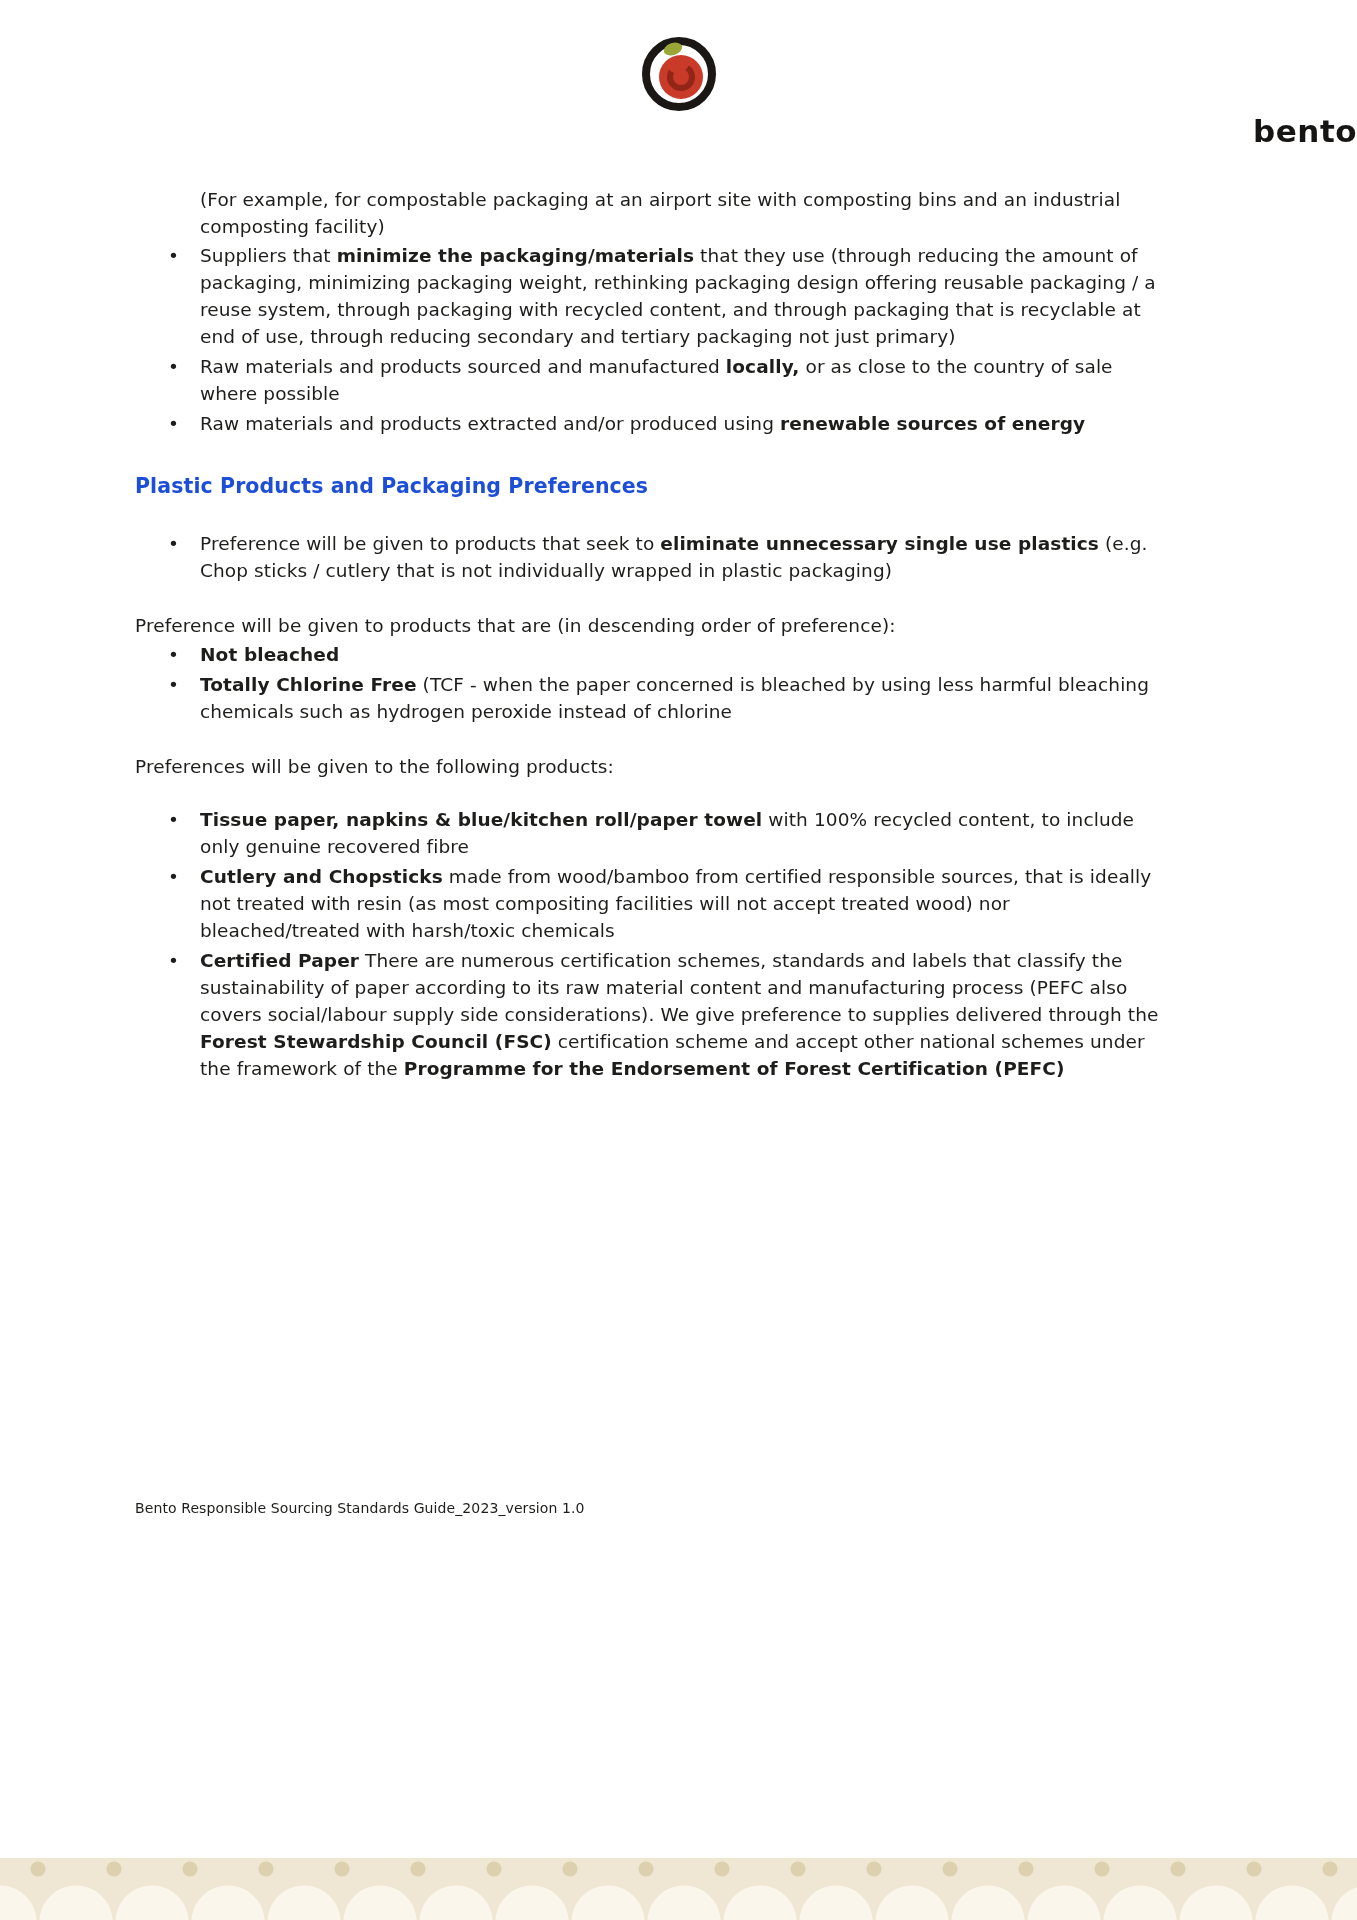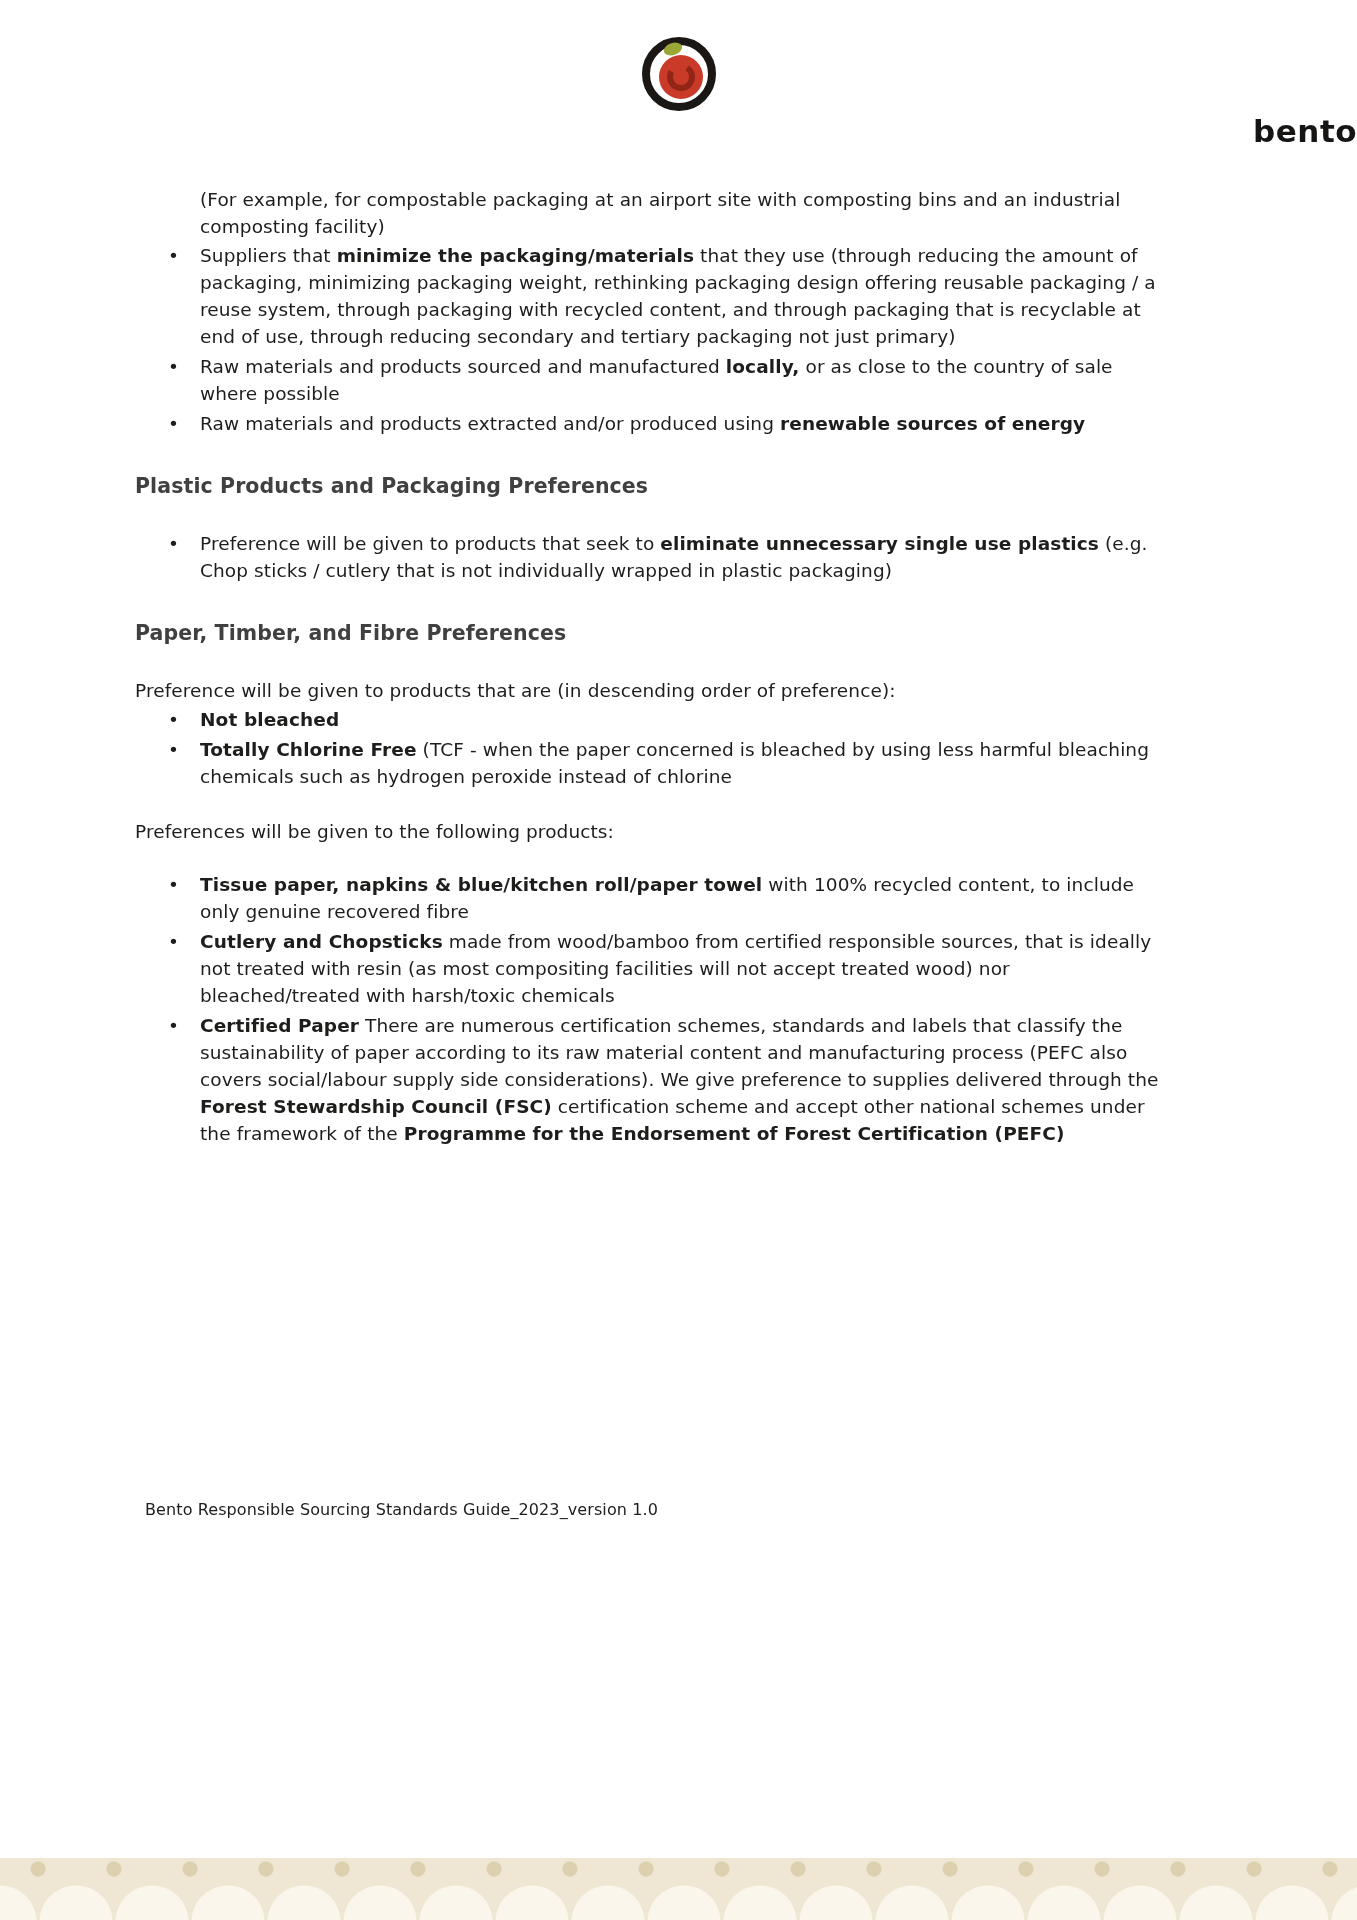--- a/index.html
+++ b/index.html
@@ -34,21 +34,21 @@
     font-size: 18.5px;
     line-height: 27px;
     letter-spacing: 0.1px;
   }
   .hang { margin: 4px 0 0 65px; }
   .para { margin: 28px 0 0 0; }
   .heading {
     font-size: 20.5px;
     font-weight: bold;
     margin: 36px 0 30px 0;
-    color: #404040;
+    color: #1d4ed8;
   }
   ul.bullets {
     list-style: none;
     margin: 2px 0 0 0;
     padding: 0;
   }
   ul.bullets:last-of-type { margin-top: 26px; }
   ul.bullets li {
     position: relative;
     padding-left: 65px;
@@ -58,22 +58,22 @@
     content: "\2022";
     position: absolute;
     left: 33px;
     top: 0;
   }
   b { font-weight: bold; }
 
   
   .footer {
     position: absolute;
-    left: 145px; top: 1500px;
-    font-size: 16px;
+    left: 135px; top: 1500px;
+    font-size: 14px;
     color: #1d1d1b;
     letter-spacing: 0.1px;
   }
 
   
   .deco {
     position: absolute;
     left: 0; bottom: 0;
     width: 100%; height: 62px;
     background-color: #efe7d3;
@@ -102,21 +102,20 @@
     <p class="hang"><span>(For example, for compostable packaging at an airport site with composting bins and an industrial composting facility)</span></p>
     <ul class="bullets">
       <li><span>Suppliers that </span><b>minimize the packaging/materials</b><span> that they use (through reducing the amount of packaging, minimizing packaging weight, rethinking packaging design offering reusable packaging / a reuse system, through packaging with recycled content, and through packaging that is recyclable at end of use, through reducing secondary and tertiary packaging not just primary)</span></li>
       <li><span>Raw materials and products sourced and manufactured </span><b>locally,</b><span> or as close to the country of sale where possible</span></li>
       <li><span>Raw materials and products extracted and/or produced using </span><b>renewable sources of energy</b></li>
     </ul>
     <h2 class="heading">Plastic Products and Packaging Preferences</h2>
     <ul class="bullets">
       <li><span>Preference will be given to products that seek to </span><b>eliminate unnecessary single use plastics</b><span> (e.g. Chop sticks / cutlery that is not individually wrapped in plastic packaging)</span></li>
     </ul>
-    <h2 class="heading">Paper, Timber, and Fibre Preferences</h2>
     <p class="para"><span>Preference will be given to products that are (in descending order of preference):</span></p>
     <ul class="bullets">
       <li><b>Not bleached</b></li>
       <li><b>Totally Chlorine Free</b><span> (TCF - when the paper concerned is bleached by using less harmful bleaching chemicals such as hydrogen peroxide instead of chlorine</span></li>
     </ul>
     <p class="para"><span>Preferences will be given to the following products:</span></p>
     <ul class="bullets">
       <li><b>Tissue paper, napkins &amp; blue/kitchen roll/paper towel</b><span> with 100% recycled content, to include only genuine recovered fibre</span></li>
       <li><b>Cutlery and Chopsticks</b><span> made from wood/bamboo from certified responsible sources, that is ideally not treated with resin (as most compositing facilities will not accept treated wood) nor bleached/treated with harsh/toxic chemicals</span></li>
       <li><b>Certified Paper</b><span> There are numerous certification schemes, standards and labels that classify the sustainability of paper according to its raw material content and manufacturing process (PEFC also covers social/labour supply side considerations). We give preference to supplies delivered through the </span><b>Forest Stewardship Council (FSC)</b><span> certification scheme and accept other national schemes under the framework of the </span><b>Programme for the Endorsement of Forest Certification (PEFC)</b></li>

